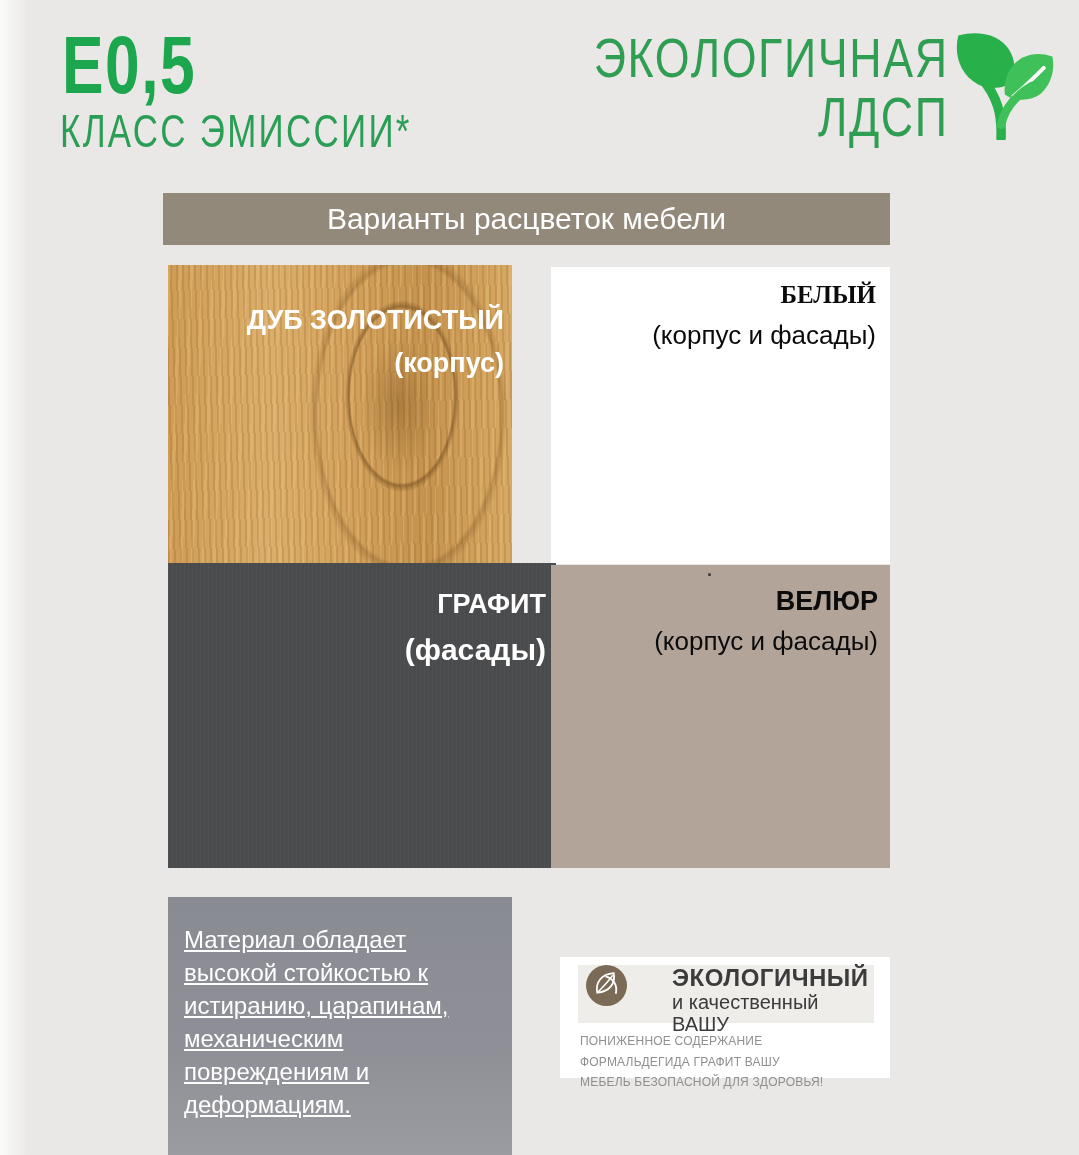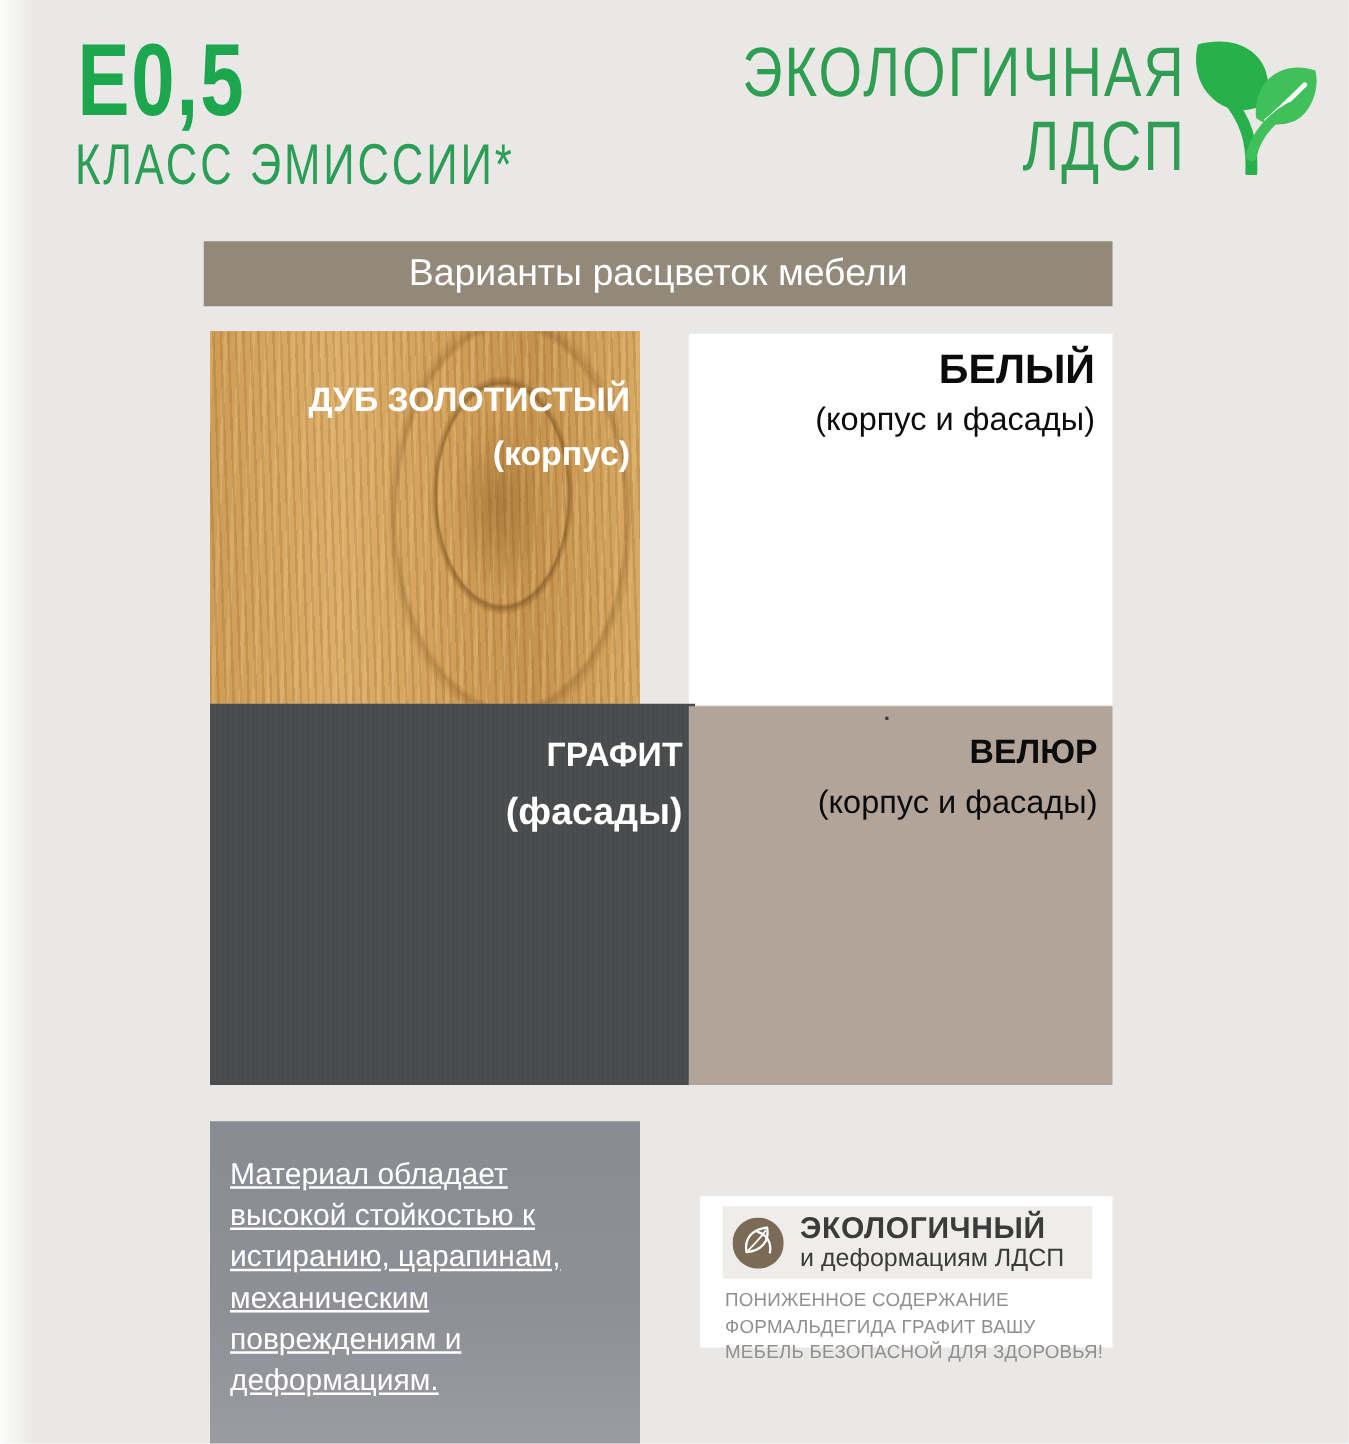--- a/index.html
+++ b/index.html
@@ -32,42 +32,42 @@
       repeating-linear-gradient(88deg, rgba(125,85,35,0.20) 0px, rgba(125,85,35,0.20) 2px, rgba(0,0,0,0) 2px, rgba(0,0,0,0) 6px),
       repeating-linear-gradient(92deg, rgba(235,196,128,0.30) 0px, rgba(235,196,128,0.30) 3px, rgba(0,0,0,0) 3px, rgba(0,0,0,0) 11px),
       linear-gradient(90deg,#cf9c55,#dcae6a 30%,#d3a05a 55%,#c6934e 75%,#d8a963);}
   .sw-white{left:551px;top:267px;width:339px;height:297px;background:#ffffff;}
   .sw-graphite{left:168px;top:563px;width:388px;height:305px;background:#4b4c4e;
     background-image:repeating-linear-gradient(90deg, rgba(255,255,255,0.02) 0 1px, rgba(0,0,0,0.02) 1px 4px);}
   .sw-velour{left:551px;top:565px;width:339px;height:303px;background:#b3a49a;}
   .sw-label{position:absolute;text-align:right;}
   .sw-wood .sw-label{top:10px;right:8px;color:#fff;font-weight:bold;font-size:27px;line-height:43px;margin-top:24px;}
   .sw-white .sw-label{top:8px;right:14px;color:#0b0b0b;font-size:26px;line-height:40px;}
-  .sw-white .nm{font-weight:bold;font-size:33px;}
+  .sw-white .nm{font-weight:bold;font-size:25px;font-family:Liberation Serif, serif;}
   .sw-graphite .sw-label{top:18px;right:10px;color:#fff;font-weight:bold;font-size:27px;line-height:46px;}
   .sw-graphite .nt{font-size:30px;}
   .sw-velour .sw-label{top:16px;right:12px;color:#0b0b0b;font-size:26px;line-height:40px;}
   .sw-velour .nm{font-weight:bold;font-size:27px;}
   .stray-dot{position:absolute;left:156px;top:0px;color:#3a3a3a;font-size:18px;font-weight:bold;line-height:10px;}
   
   .infobox{position:absolute;left:168px;top:897px;width:344px;height:258px;
     background:linear-gradient(180deg,#898b93 0%,#8f9097 60%,#9b9ca1 100%);
     color:#ffffff;box-sizing:border-box;padding:26px 16px 0 16px;
     font-size:24px;line-height:33px;text-decoration:underline;}
   .infobox p{margin:0;}
   .infobox p + p{margin-top:33px;}
   
   .badge{position:absolute;left:560px;top:957px;width:330px;height:121px;background:#ffffff;}
   .badge-strip{position:absolute;left:18px;top:8px;width:296px;height:58px;background:#efedea;
-    display:flex;align-items:center;}
+    display:flex;align-items:flex-start;gap:32px;}
   .badge-logo{width:41px;height:41px;margin-left:8px;flex:0 0 auto;}
   .badge-titles{margin-left:13px;color:#3b3b3b;}
   .badge-t1{font-weight:bold;font-size:24px;letter-spacing:0.5px;line-height:26px;}
   .badge-t2{font-size:20px;line-height:22px;}
-  .badge-sub{position:absolute;left:20px;top:74px;color:#8f8f8f;font-size:15px;line-height:20.5px;letter-spacing:0.2px;}
+  .badge-sub{position:absolute;left:20px;top:74px;color:#8f8f8f;font-size:12px;line-height:20.5px;letter-spacing:0.2px;}
 </style>
 </head>
 <body>
 
 <div class="canvas">
 
   <div class="e05">E0,5</div>
   <div class="emis">КЛАСС ЭМИССИИ*</div>
 
   <div class="eco-right">
@@ -123,21 +123,21 @@
   <div class="badge">
     <div class="badge-strip">
       <svg class="badge-logo" viewBox="0 0 40 40">
         <circle cx="20" cy="20" r="20" fill="#7b6a55"></circle>
         <path d="M11 27 C9 17 15 9 27 8 C29 18 23 26 11 27 Z" fill="none" stroke="#ffffff" stroke-width="1.8"></path>
         <path d="M29 28 C31 20 27 13 19 11" fill="none" stroke="#ffffff" stroke-width="1.8"></path>
         <path d="M12 26 C17 21 22 16 26 10" fill="none" stroke="#ffffff" stroke-width="1.4"></path>
       </svg>
       <div class="badge-titles">
         <div class="badge-t1">ЭКОЛОГИЧНЫЙ</div>
-        <div class="badge-t2">и деформациям ЛДСП</div>
+        <div class="badge-t2">и качественный ВАШУ</div>
       </div>
     </div>
     <div class="badge-sub">
       <div>ПОНИЖЕННОЕ СОДЕРЖАНИЕ</div>
       <div>ФОРМАЛЬДЕГИДА ГРАФИТ ВАШУ</div>
       <div>МЕБЕЛЬ БЕЗОПАСНОЙ ДЛЯ ЗДОРОВЬЯ!</div>
     </div>
   </div>
 
 </div>

